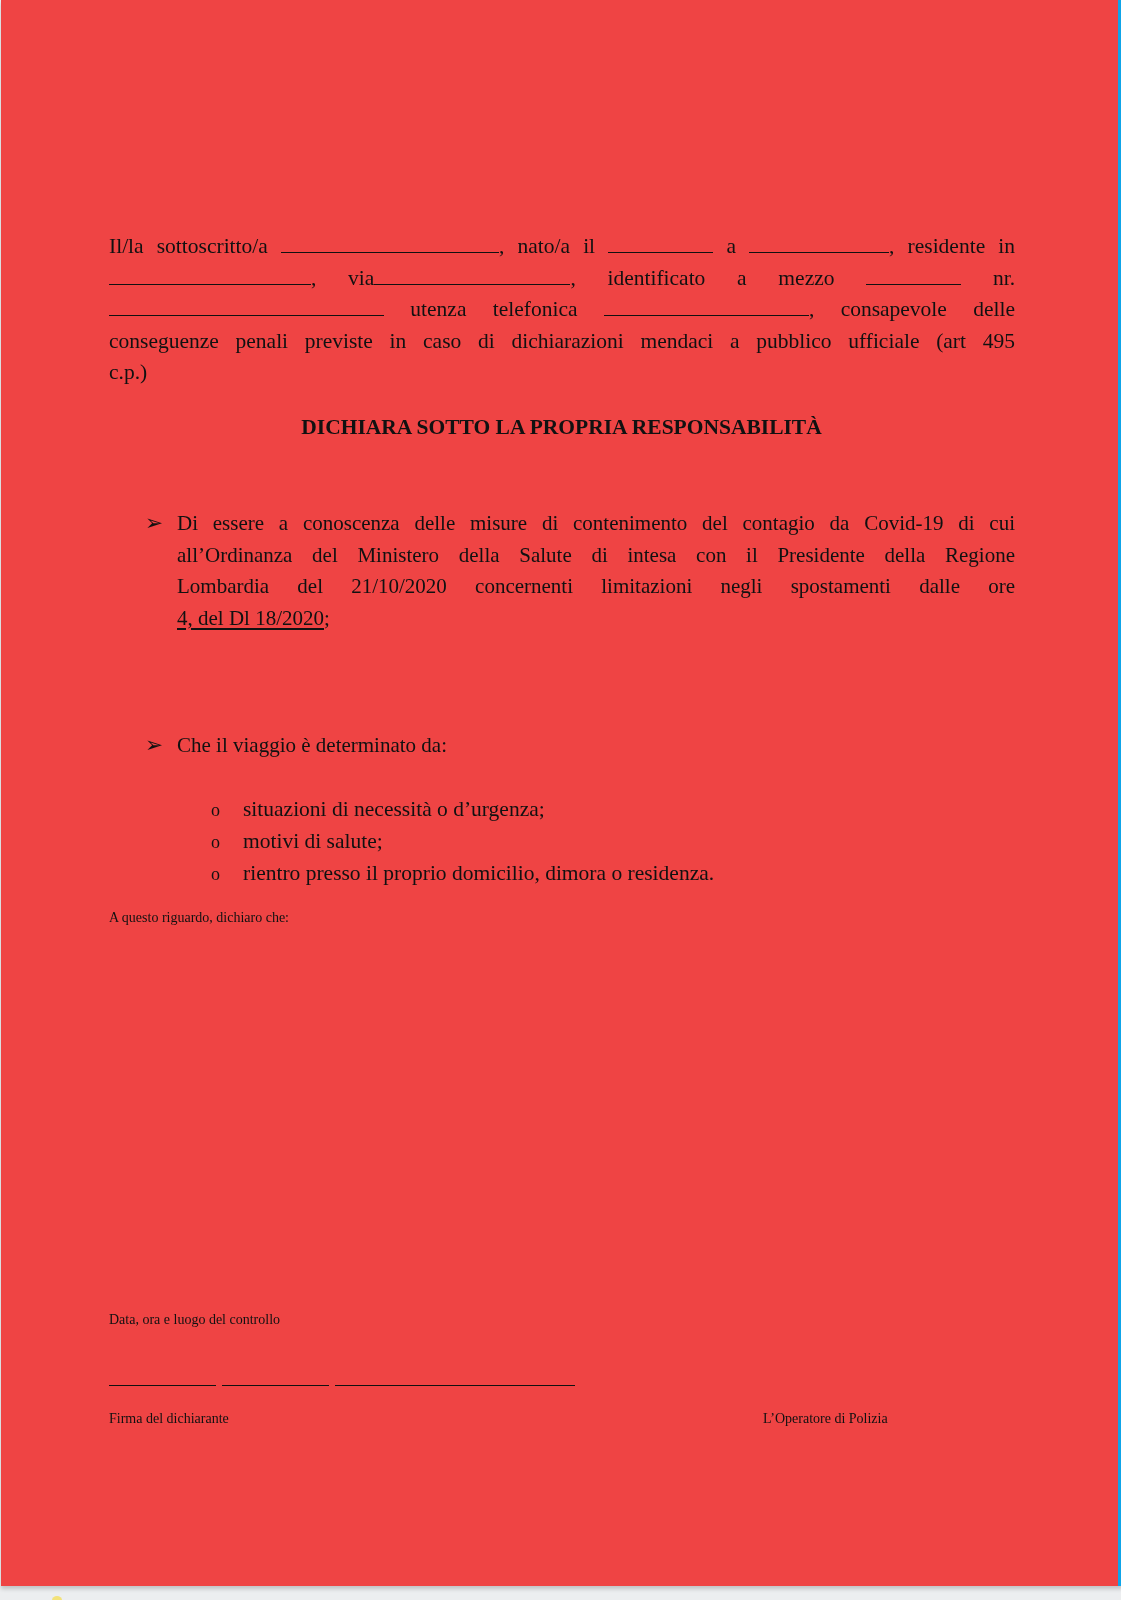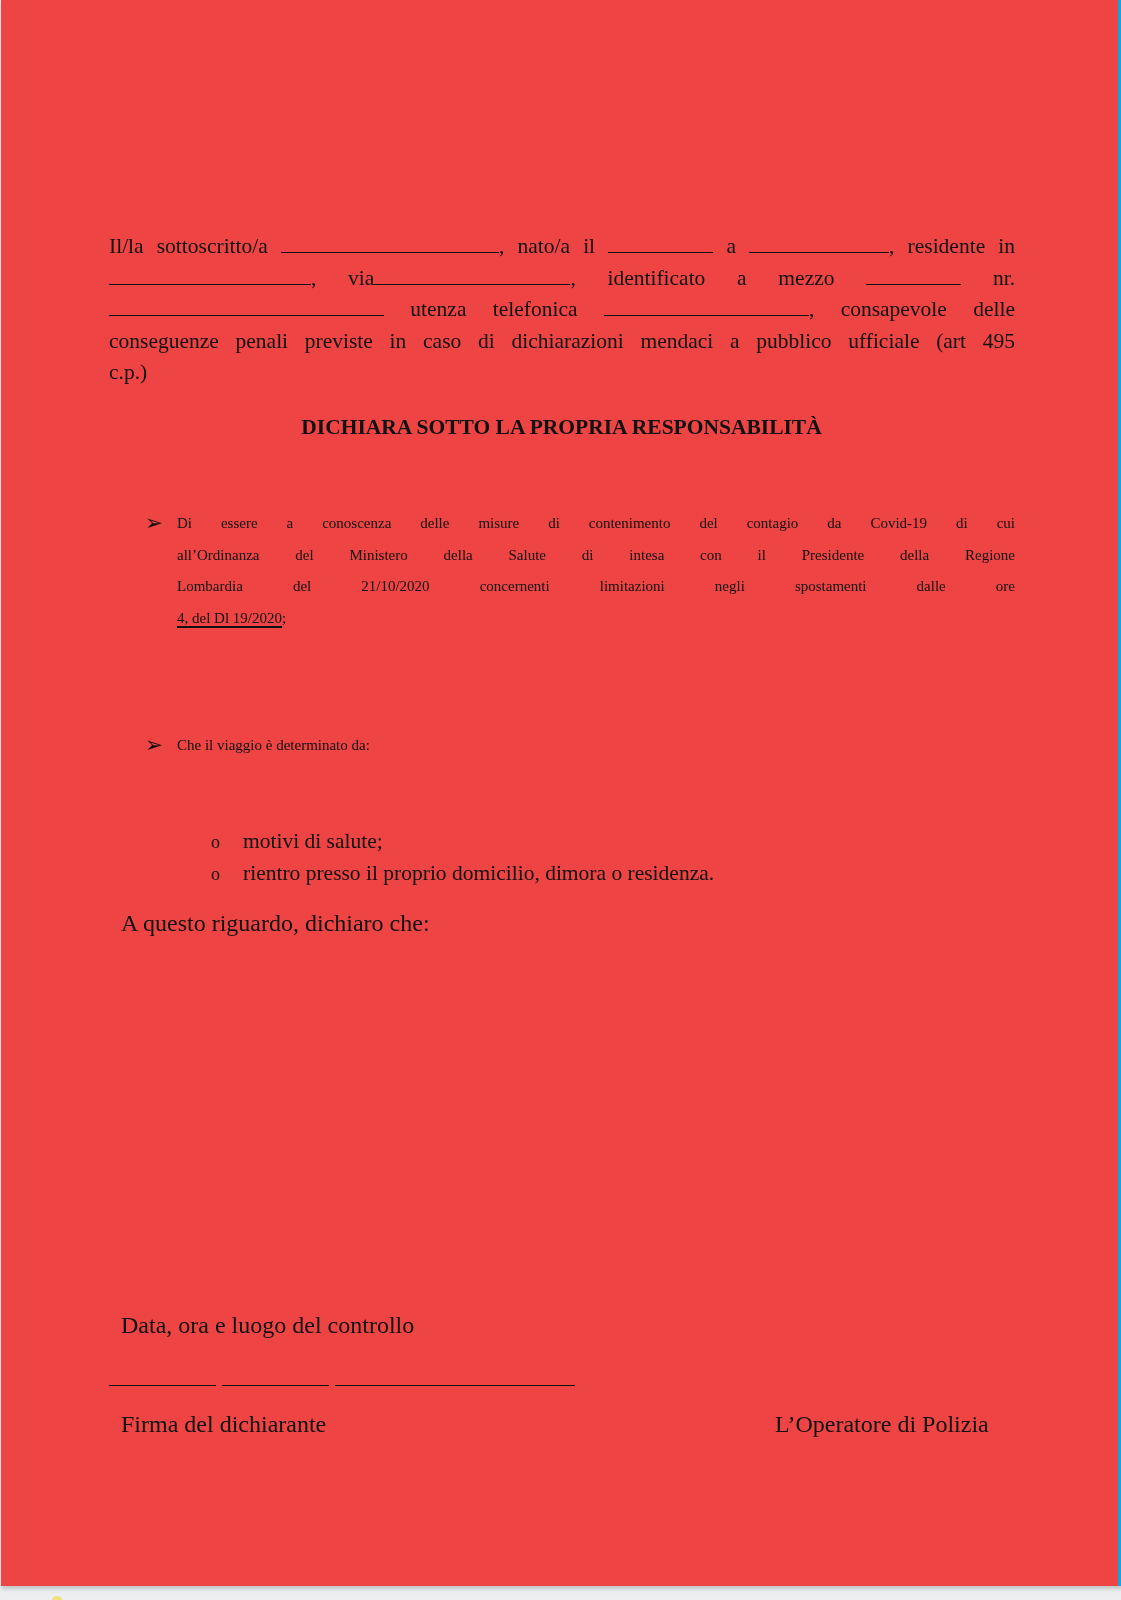--- a/index.html
+++ b/index.html
@@ -14,26 +14,26 @@
     background:#ef4444;
     border-right:5px solid #0ea5e9;
     box-shadow:0 3px 4px rgba(0,0,0,0.18);
   }
   .para { position:absolute; left:108px; width:906px; font-size:21.5px; line-height:31.5px; text-align:justify; }
   .line { display:block; text-align:justify; text-align-last:justify; height:31.5px; white-space:nowrap; }
   .line.left { text-align-last:left; }
   .blank { display:inline-block; border-bottom:1.3px solid #111; height:20px; vertical-align:baseline; }
   .heading { position:absolute; left:0; width:1121px; top:415px; text-align:center; font-weight:bold; font-size:21.5px; }
   .bullet { position:absolute; left:144px; font-size:21.5px; }
-  .bullet-text { position:absolute; left:176px; width:838px; font-size:15px; line-height:31.5px; }
+  .bullet-text { position:absolute; left:176px; width:838px; font-size:21px; line-height:31.5px; }
   .bold { font-weight:normal; }
   .u { text-decoration:underline; text-decoration-thickness:1.5px; text-underline-offset:3px; }
   .sub { position:absolute; left:210px; font-size:21.5px; line-height:31.5px; }
   .sub .dot { display:inline-block; width:32px; font-size:18px; }
-  .txt { position:absolute; font-size:24px;margin-left:12px; }
+  .txt { position:absolute; font-size:14px; }
   .sigline { position:absolute; top:1385px; height:0; border-bottom:1.3px solid #111; }
   .yellow-dot { position:absolute; left:52px; top:1596px; width:10px; height:8px; border-radius:50%; background:#f3e27a; }
 </style>
 </head>
 <body>
 
 <div class="page">
 
   <div class="para" style="top:231px;">
     <span class="line">
@@ -67,26 +67,29 @@
     <span class="line left bold">c.p.)</span>
   </div>
 
   <div class="heading">DICHIARA SOTTO LA PROPRIA RESPONSABILITÀ</div>
 
   <div class="bullet" style="top:510px;">➢</div>
   <div class="bullet-text" style="top:508px;">
     <span class="line">Di essere a conoscenza delle misure di contenimento del contagio da Covid-19 di cui</span>
     <span class="line bold">all’Ordinanza del Ministero della Salute di intesa con il Presidente della Regione</span>
     <span class="line bold">Lombardia del 21/10/2020 concernenti limitazioni negli spostamenti dalle ore</span>
-    <span class="line left bold"><span class="u">4, del Dl 19/2020</span><span>;</span></span>
+    <span class="line left bold"><span class="u">4, del Dl 18/2020</span><span>;</span></span>
   </div>
 
   <div class="bullet" style="top:732px;">➢</div>
   <div class="bullet-text" style="top:730px;">Che il viaggio è determinato da:</div>
 
+  <div class="sub" style="top:794px;">
+    <span class="dot">o</span><span>situazioni di necessità o d’urgenza;</span>
+  </div>
   <div class="sub" style="top:826px;">
     <span class="dot">o</span><span>motivi di salute;</span>
   </div>
   <div class="sub" style="top:858px;">
     <span class="dot">o</span><span>rientro presso il proprio domicilio, dimora o residenza.</span>
   </div>
 
   <div class="txt" style="left:108px; top:910px;">A questo riguardo, dichiaro che:</div>
 
   <div class="txt" style="left:108px; top:1312px;">Data, ora e luogo del controllo</div>

